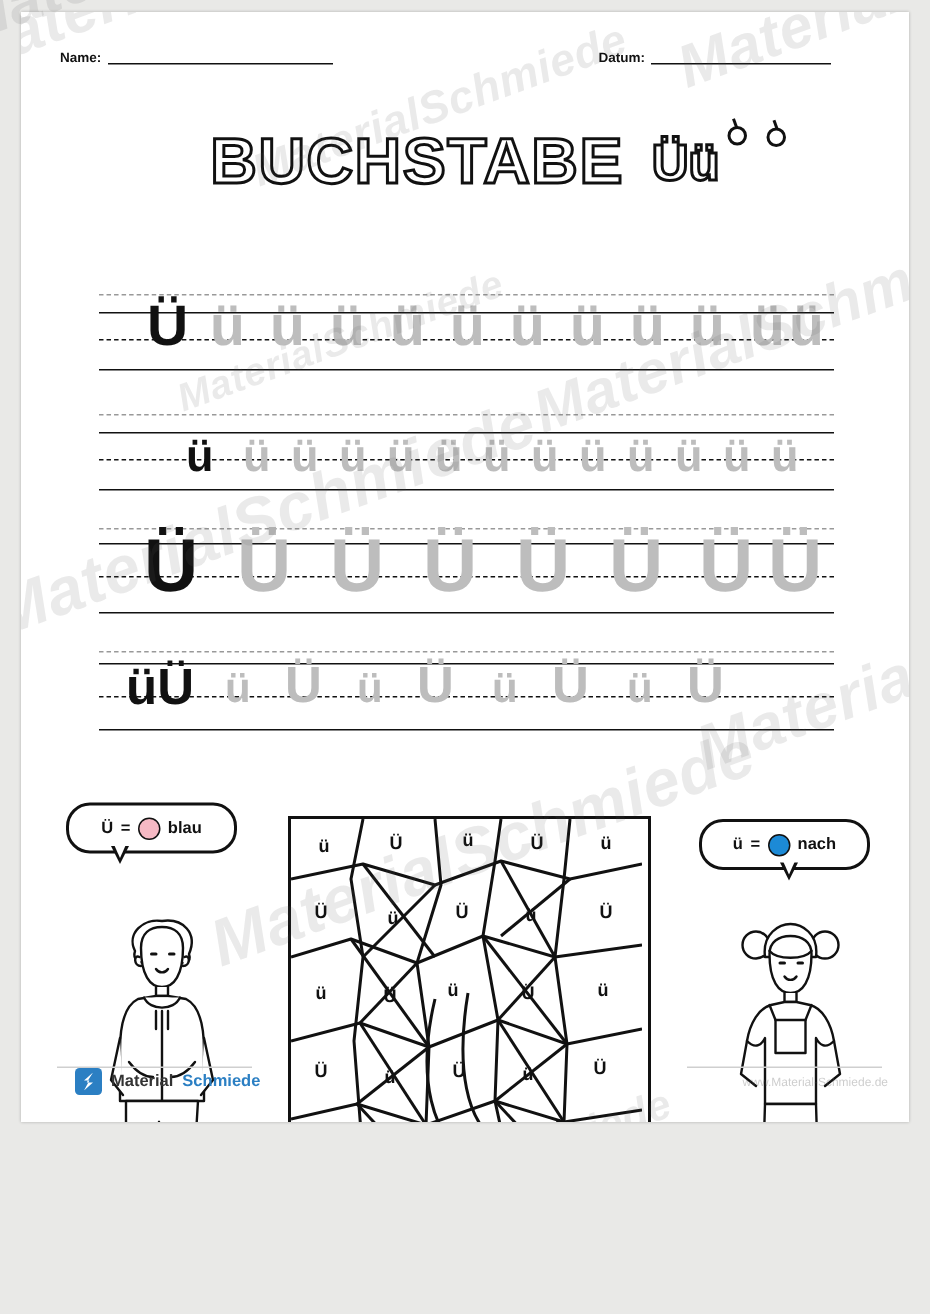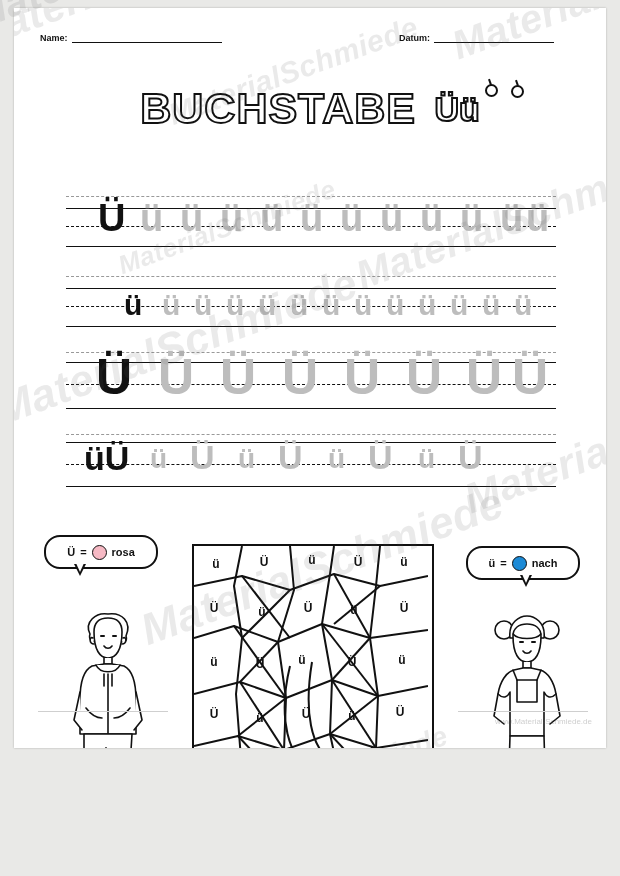--- a/index.html
+++ b/index.html
@@ -268,21 +268,21 @@
       <span class="gl ghost" style="left:392px; top:6px;  font-size:34px;">Ü</span>
     </div>
   </div>
 
 
   <div class="legend" style="left:30px; top:527px;">
     <div class="bubble">
       <span>Ü</span>
       <span>=</span>
       <span class="swatch" style="background:#f6b9c4;"></span>
-      <span>rosa</span>
+      <span>blau</span>
     </div>
     <div class="tail" style="left:30px;"></div>
     <div class="tail-in" style="left:32px;"></div>
   </div>
 
   <div class="legend" style="left:452px; top:538px;">
     <div class="bubble">
       <span>ü</span>
       <span>=</span>
       <span class="swatch" style="background:#1c8ad6;"></span>
@@ -445,20 +445,25 @@
 
         <path d="M18 82 L14 104 L24 112"></path>
         <path d="M76 82 L80 104 L70 112"></path>
       </g>
     </svg>
   </div>
 
   <div class="ground" style="left:24px; width:130px;"></div>
   <div class="ground" style="left:444px; width:130px;"></div>
 
+  <div class="footer-logo">
+    <span class="mark"></span>
+    <span class="t1">Material</span>
+    <span class="t2">Schmiede</span>
+  </div>
   <div class="wm-url" style="right:14px; bottom:22px;">www.Material-Schmiede.de</div>
 
   <div class="wm" style="left:-50px;  top:6px;   font-size:42px; transform:rotate(-20deg);">MaterialSchmiede</div>
   <div class="wm" style="left:150px;  top:92px;  font-size:30px; transform:rotate(-20deg);">MaterialSchmiede</div>
   <div class="wm" style="left:432px;  top:18px;  font-size:40px; transform:rotate(-20deg);">MaterialSchmiede</div>
   <div class="wm" style="left:-26px;  top:380px; font-size:44px; transform:rotate(-20deg);">MaterialSchmiede</div>
   <div class="wm" style="left:336px;  top:248px; font-size:40px; transform:rotate(-20deg);">MaterialSchmiede</div>
   <div class="wm" style="left:120px;  top:600px; font-size:44px; transform:rotate(-20deg);">MaterialSchmiede</div>
   <div class="wm" style="left:444px;  top:470px; font-size:42px; transform:rotate(-20deg);">MaterialSchmiede</div>
   <div class="wm" style="left:196px;  top:796px; font-size:28px; transform:rotate(-20deg);">MaterialSchmiede</div>

